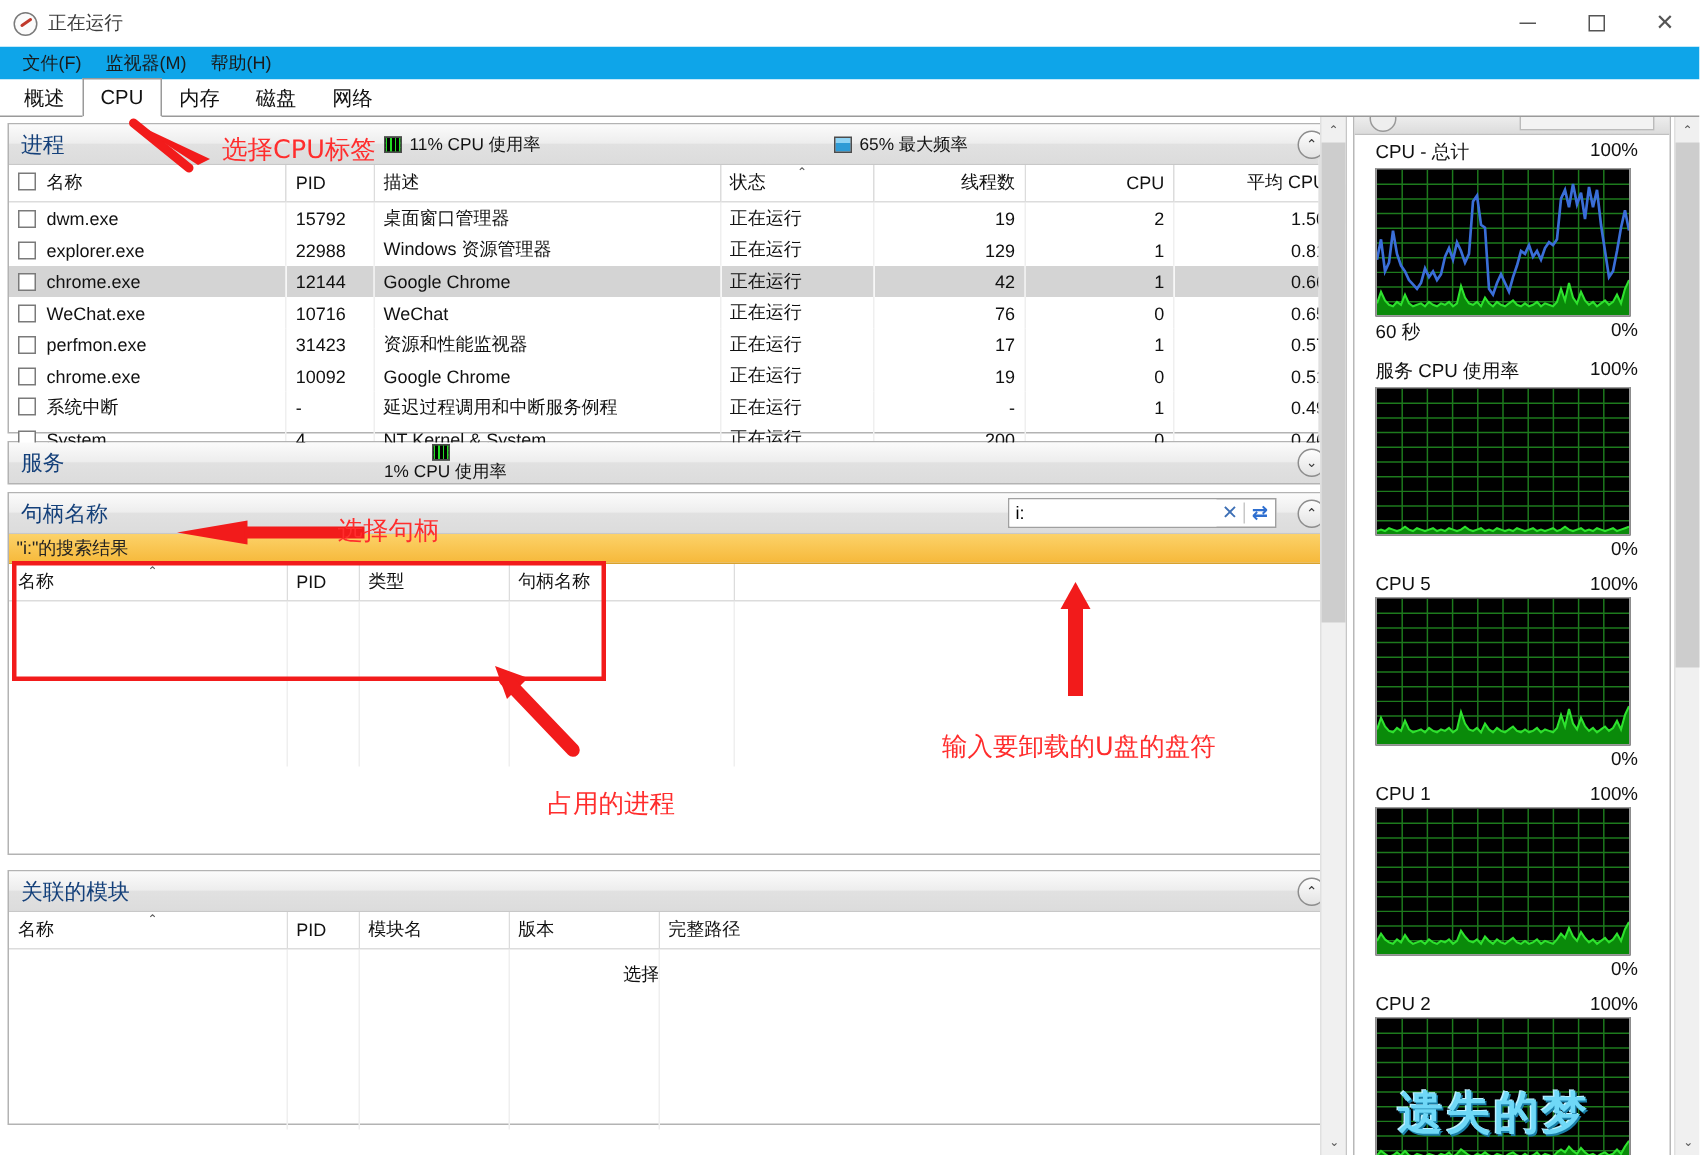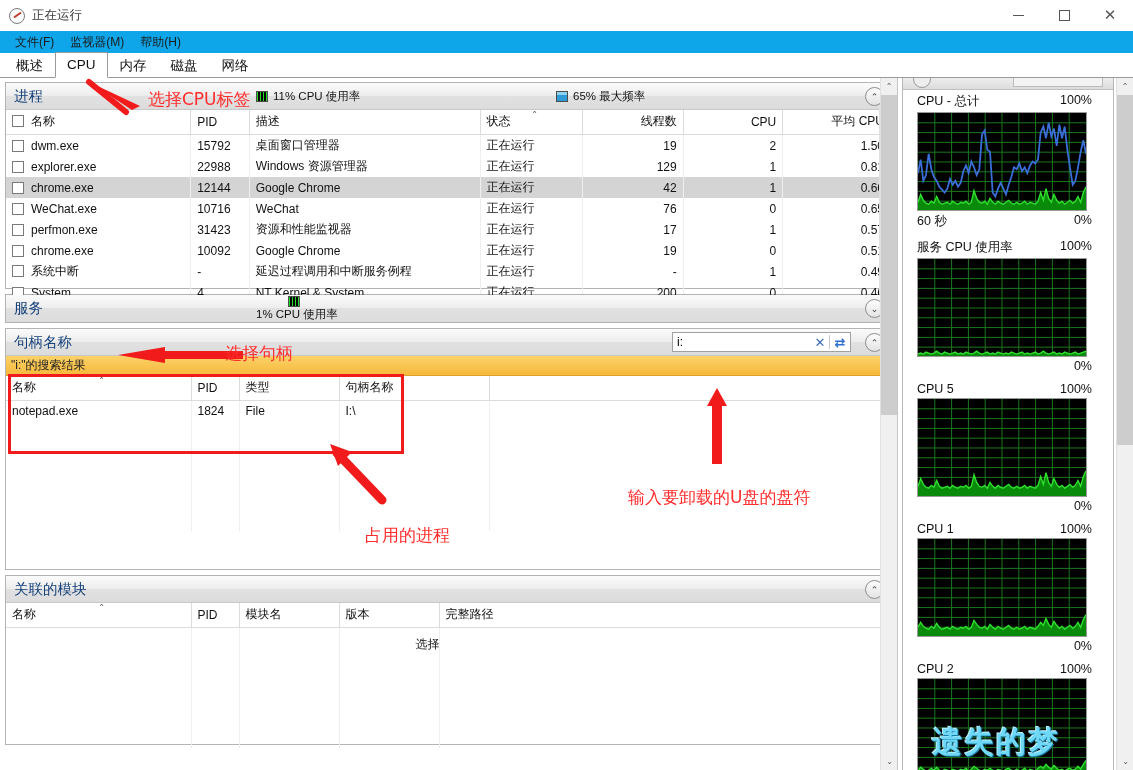--- a/index.html
+++ b/index.html
@@ -350,38 +350,31 @@
           <tr>
             <th><span class="sortmark">⌃</span><span>名称</span></th>
             <th>PID</th>
             <th>类型</th>
             <th>句柄名称</th>
             <th></th>
           </tr>
         </thead>
         <tbody>
           <tr>
-            <td>notepad.exe</td>
-            <td>1824</td>
-            <td>File</td>
-            <td>I:\</td>
-            <td></td>
-          </tr>
-          <tr>
               <td style="height:110px;border-right:1px solid #efefef;"></td>
               <td></td>
               <td></td>
               <td></td>
               <td></td>
             </tr>
         </tbody>
       </table>
     </div>
 
-    <div class="group" style="height:170px; margin-top:5px;">
+    <div class="group" style="height:170px; margin-top:10px;">
       <div class="ghead">
         <div class="gtitle">关联的模块</div>
         <div class="chev">⌃</div>
       </div>
       <table class="grid">
         <colgroup>
             <col style="width:185px">
             <col style="width:48px">
             <col style="width:100px">
             <col style="width:100px">

